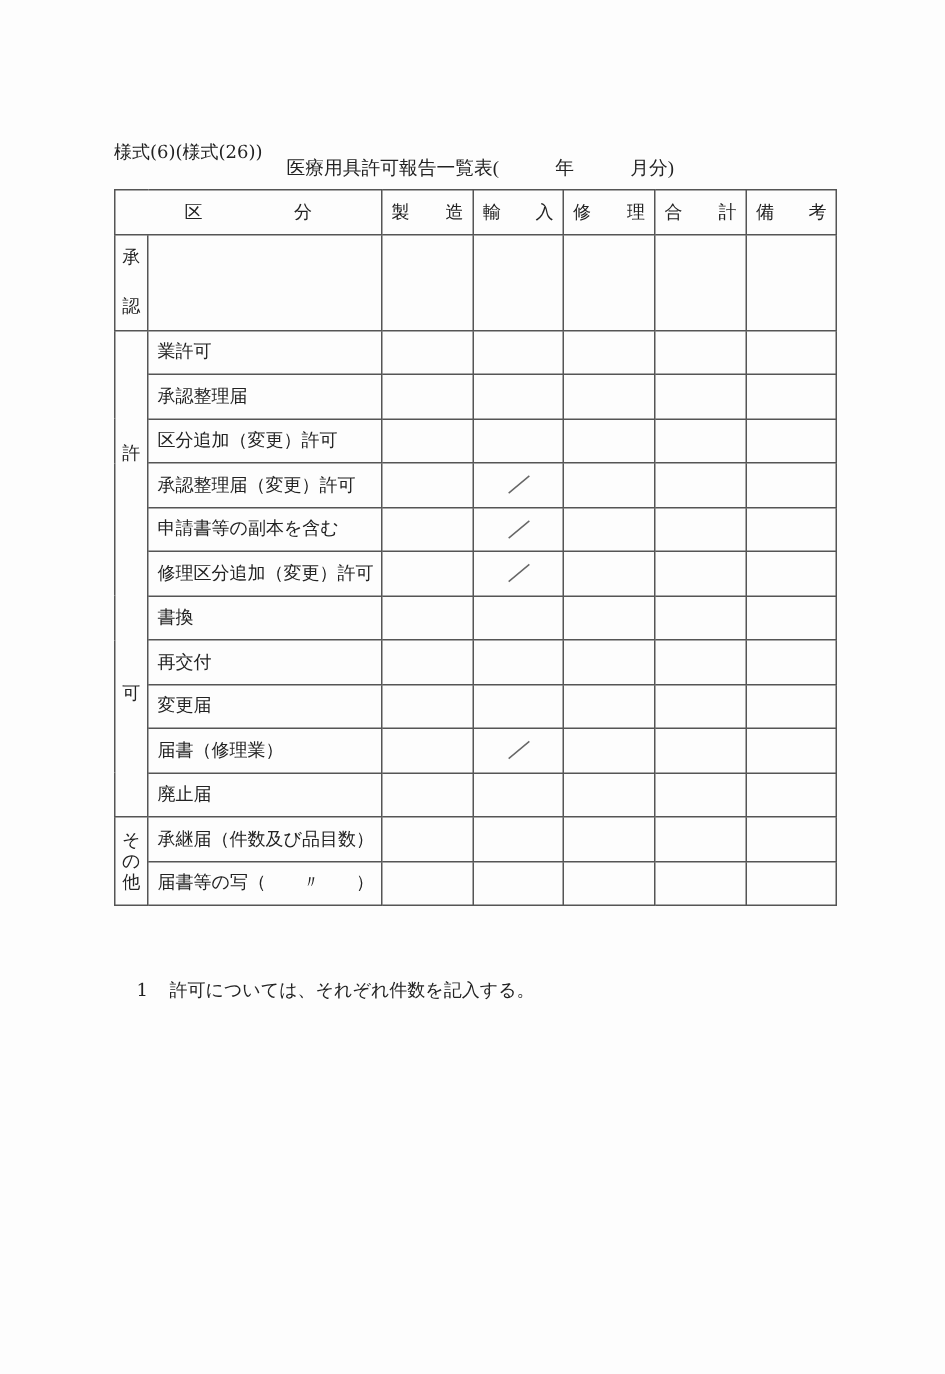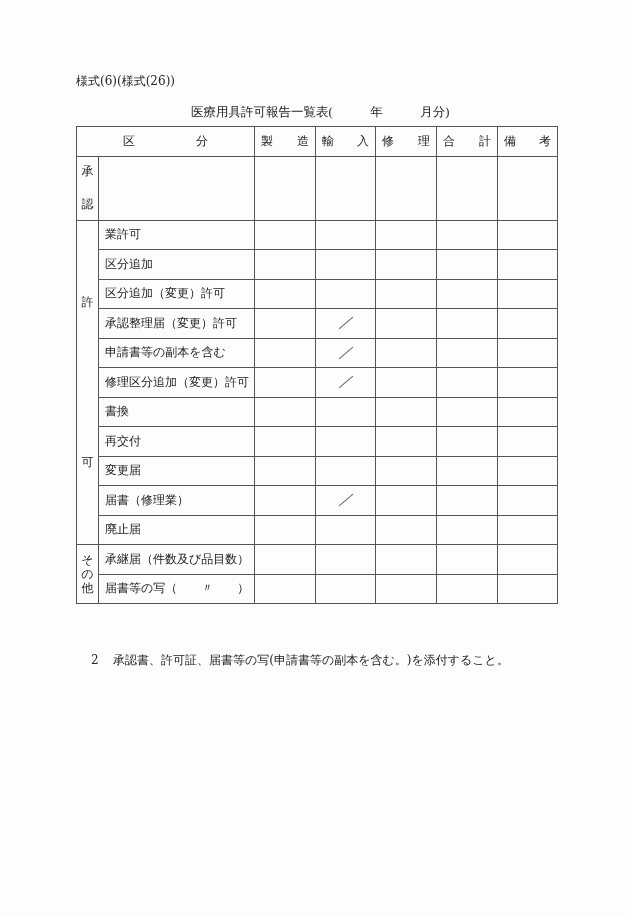--- a/index.html
+++ b/index.html
@@ -1,21 +1,21 @@
 <!DOCTYPE html>
 <html><head>
 <meta charset="utf-8">
 <style>
   html, body { margin:0; padding:0; }
   body {
     width:630px; height:916px; background:#fdfdfd; position:relative; overflow:hidden;
     font-family: "DejaVu Serif", "Liberation Serif", serif; color:#222;
   }
   .abs { position:absolute; }
-  .form-no { left:76px; top:73px; font-size:12px; letter-spacing:0px; }
+  .form-no { left:76px; top:93px; font-size:12px; letter-spacing:0px; }
   .title { left:191px; top:104px; font-size:12.5px; white-space:pre;font-family:Liberation Serif, serif; }
   table.grid {
     position:absolute; left:76px; top:126px; border-collapse:collapse;
     table-layout:fixed; font-size:12px;
   }
   table.grid td { border:1px solid #555; padding:0; height:28.5px; vertical-align:middle; }
   .hdr td { height:64px; }
   .hdr .spread { display:flex; justify-content:space-between; padding:0 6px; }
   .hdr .kubun { display:flex; justify-content:space-between; padding:0 46px 0 46px; }
   .sect { text-align:center; font-size:12px; }
@@ -107,21 +107,21 @@
           </div>
         </td>
         <td class="lbl">業許可</td>
         <td></td>
         <td></td>
         <td></td>
         <td></td>
         <td></td>
       </tr>
       <tr>
-        <td class="lbl">区分追加</td>
+        <td class="lbl">承認整理届</td>
         <td></td>
         <td></td>
         <td></td>
         <td></td>
         <td></td>
       </tr>
       <tr>
         <td class="lbl">区分追加（変更）許可</td>
         <td></td>
         <td></td>
@@ -221,14 +221,14 @@
         <td></td>
         <td></td>
         <td></td>
         <td></td>
         <td></td>
       </tr>
     </tbody>
 </table>
 
 <div class="abs notes">
-  <div><span class="n">2</span><span>承認書、許可証、届書等の写(申請書等の副本を含む。)を添付すること。</span></div>
+  <div><span class="n">1</span><span>許可については、それぞれ件数を記入する。</span></div>
 </div>
 
 </body></html>

